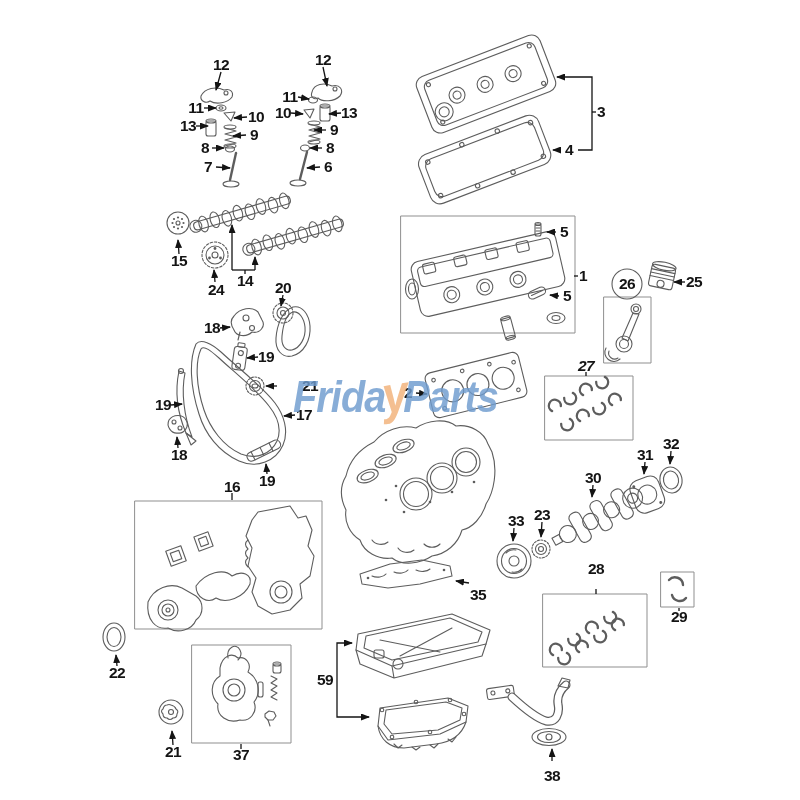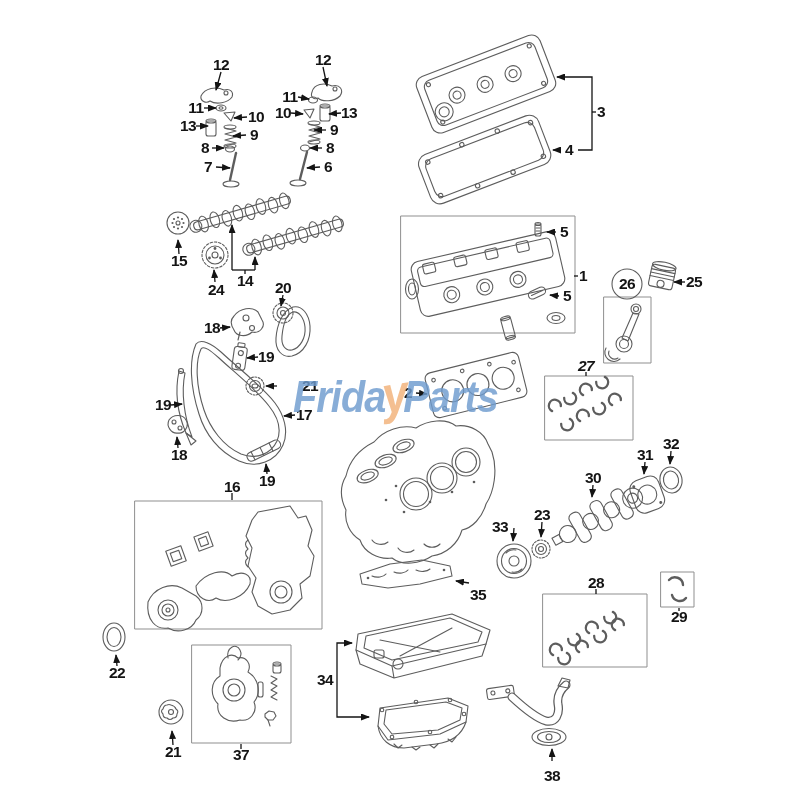--- a/index.html
+++ b/index.html
@@ -512,27 +512,27 @@
     <div class="callout" style="left: 569px; top: 150px;">4</div>
     <div class="callout" style="left: 564px; top: 232px;">5</div>
     <div class="callout" style="left: 583px; top: 276px;">1</div>
     <div class="callout" style="left: 567px; top: 296px;">5</div>
     <div class="callout" style="left: 694px; top: 282px;">25</div>
     <div class="callout" style="left: 627px; top: 284px;">26</div>
     <div class="callout" style="left: 586px; top: 366px; font-style: italic;">27</div>
     <div class="callout" style="left: 593px; top: 478px;">30</div>
     <div class="callout" style="left: 645px; top: 455px;">31</div>
     <div class="callout" style="left: 671px; top: 444px;">32</div>
-    <div class="callout" style="left: 500px; top: 521px; margin-top: 6px;">33</div>
+    <div class="callout" style="left: 516px; top: 521px;">33</div>
     <div class="callout" style="left: 542px; top: 515px;">23</div>
-    <div class="callout" style="left: 596px; top: 583px;">28</div>
+    <div class="callout" style="left: 596px; top: 569px;">28</div>
     <div class="callout" style="left: 679px; top: 617px;">29</div>
     <div class="callout" style="left: 408px; top: 393px;">2</div>
     <div class="callout" style="left: 478px; top: 583px; margin-top: 12px;">35</div>
-    <div class="callout" style="left: 325px; top: 680px;">34</div>
+    <div class="callout" style="left: 325px; top: 680px;">59</div>
     <div class="callout" style="left: 552px; top: 776px;">38</div>
     <div class="callout" style="left: 117px; top: 673px;">22</div>
     <div class="callout" style="left: 173px; top: 752px;">21</div>
     <div class="callout" style="left: 241px; top: 755px;">37</div>
   </div>
 
 <div id="wm">
   <span class="wm-blue" style="color: rgb(111, 156, 207);">Frida</span>
   <span class="swoosh" style="color: rgb(242, 178, 121);">y</span>
   <span class="wm-blue" style="color: rgb(111, 156, 207);">Parts</span>

